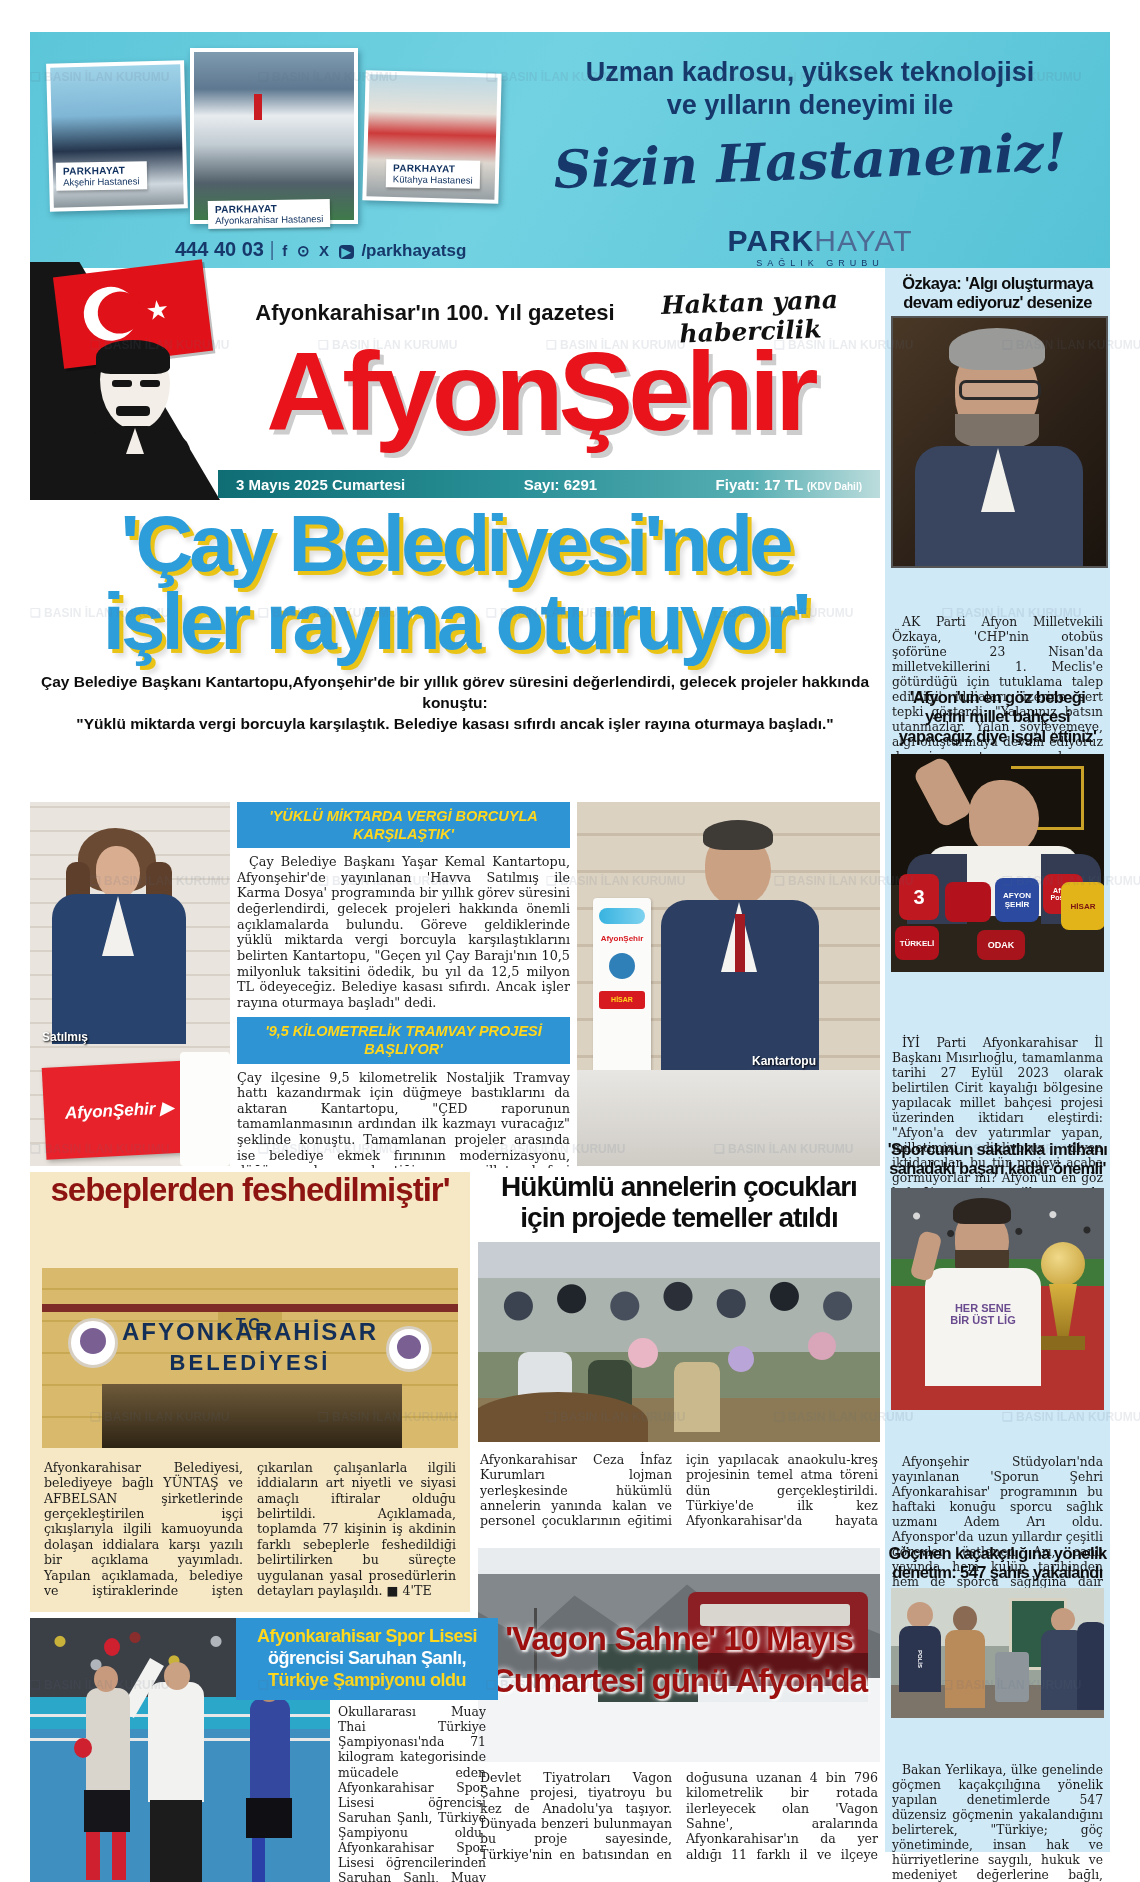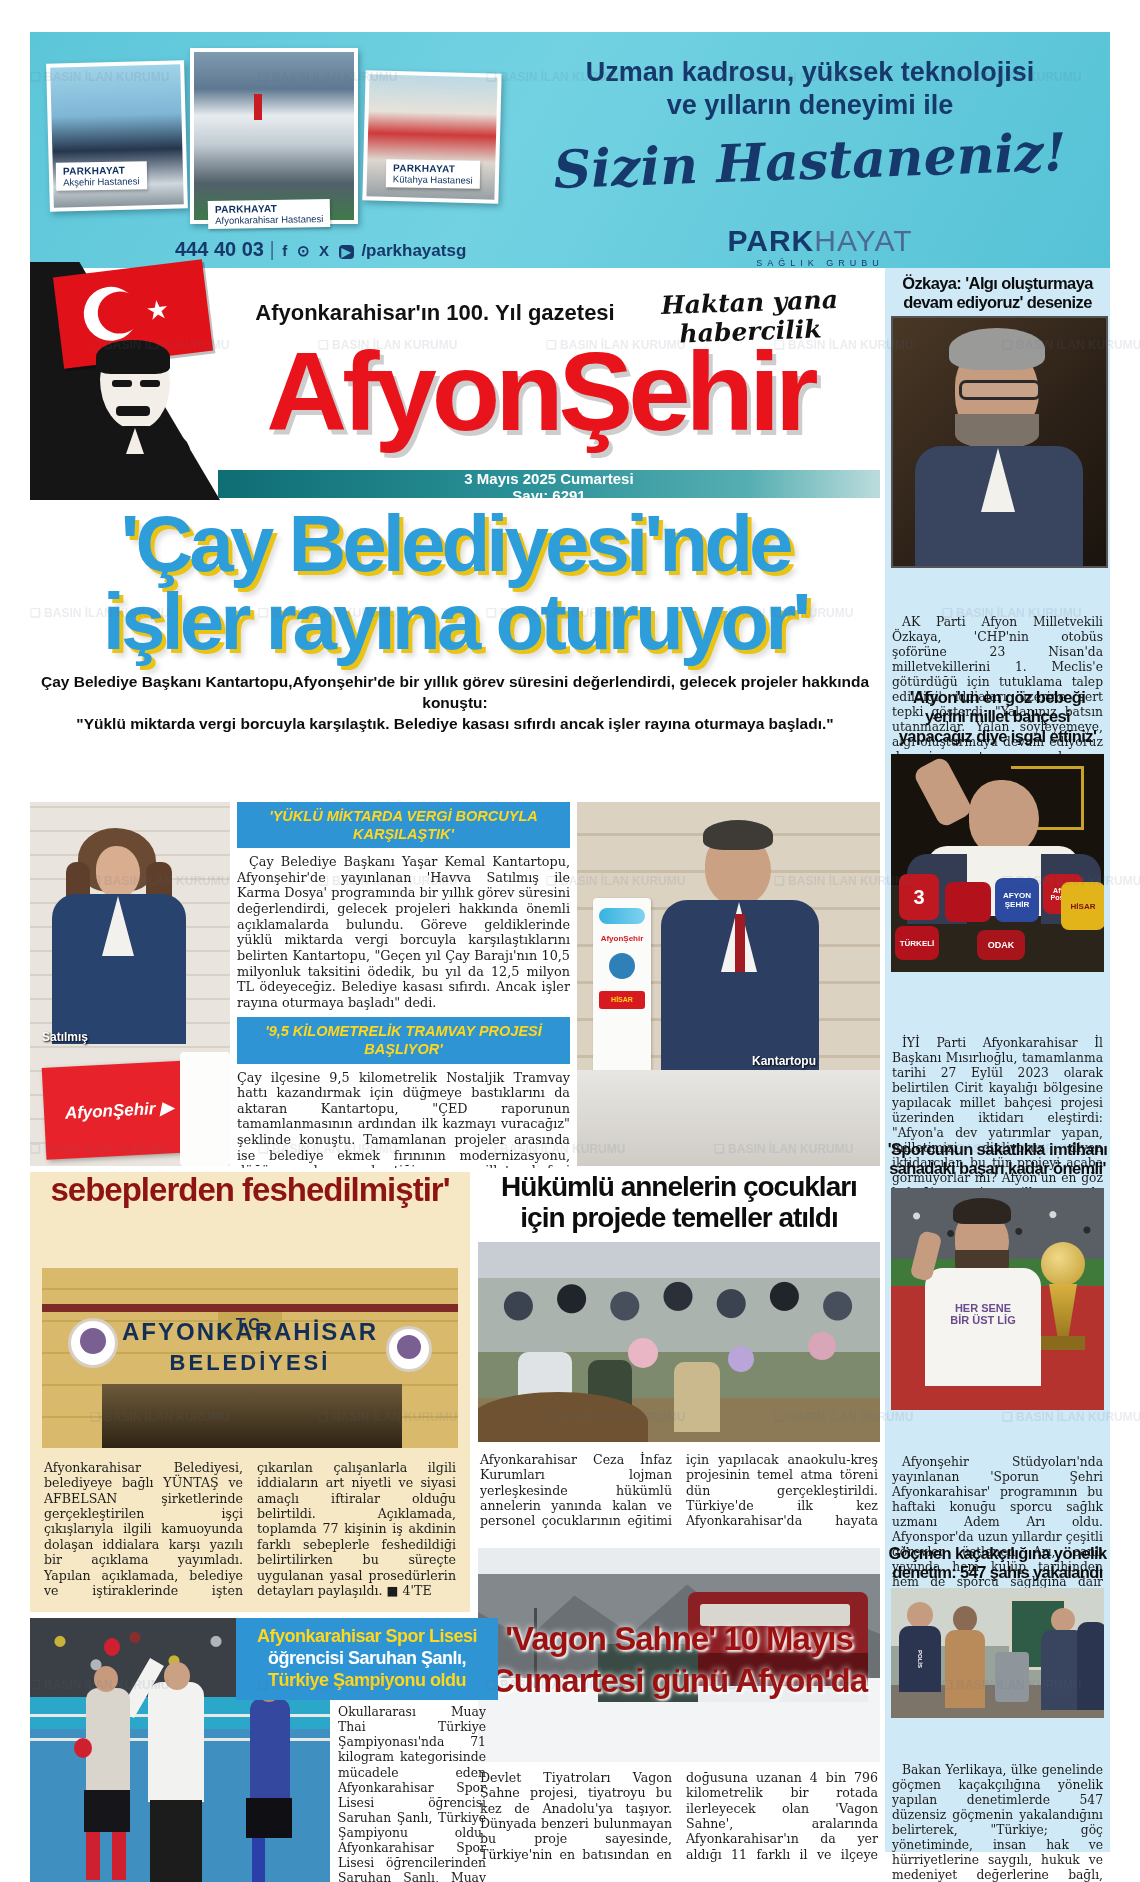--- a/index.html
+++ b/index.html
@@ -24,21 +24,21 @@
   .brandsub{color:#16386b;font-size:9px;letter-spacing:5px;text-align:center;}
   .phoneline{color:#16386b;font-weight:bold;font-size:20px;}
   .socialicon{display:inline-block;margin:0 2px;font-size:15px;font-weight:bold;color:#16386b;}
   
   .tagline{font-weight:bold;font-size:22px;color:#111;}
   .slogan{font-family:"DejaVu Serif","Liberation Serif",serif;font-style:italic;font-weight:bold;font-size:25px;color:#111;}
   #logo{font-weight:bold;font-size:112px;letter-spacing:-5px;color:#e8131b;line-height:1;
         text-shadow:4px 5px 0 rgba(90,90,90,.30);}
   #dateband{left:218px;top:470px;width:662px;height:28px;
         background:linear-gradient(90deg,#0f6d74 0%,#2a9097 45%,#55aeb2 80%,#bcdcdc 100%);
-        display:flex;align-items:center;justify-content:space-between;padding:0 18px;box-sizing:border-box;flex-direction:column;}
+        display:flex;align-items:center;justify-content:space-between;padding:0 18px;box-sizing:border-box;}
   #dateband span{color:#fff;font-weight:bold;font-size:15px;}
   #dateband .note{font-size:10px;}
   
   #flagart{left:30px;top:262px;width:210px;height:238px;}
   
   .bigblue{font-weight:bold;color:#2e9edb;letter-spacing:-4px;font-size:80px;line-height:.98;text-align:center;
         text-shadow:4px 4px 0 #e9c417,7px 8px 5px rgba(0,0,0,.12);}
   .deck{font-weight:bold;font-size:15.5px;text-align:center;color:#0d0d0d;line-height:1.35;}
   .bluebox{background:#2e94d3;color:#ffd71c;font-weight:bold;font-size:14.5px;text-align:center;
         padding:5px 6px;line-height:1.25;font-style:italic;}

